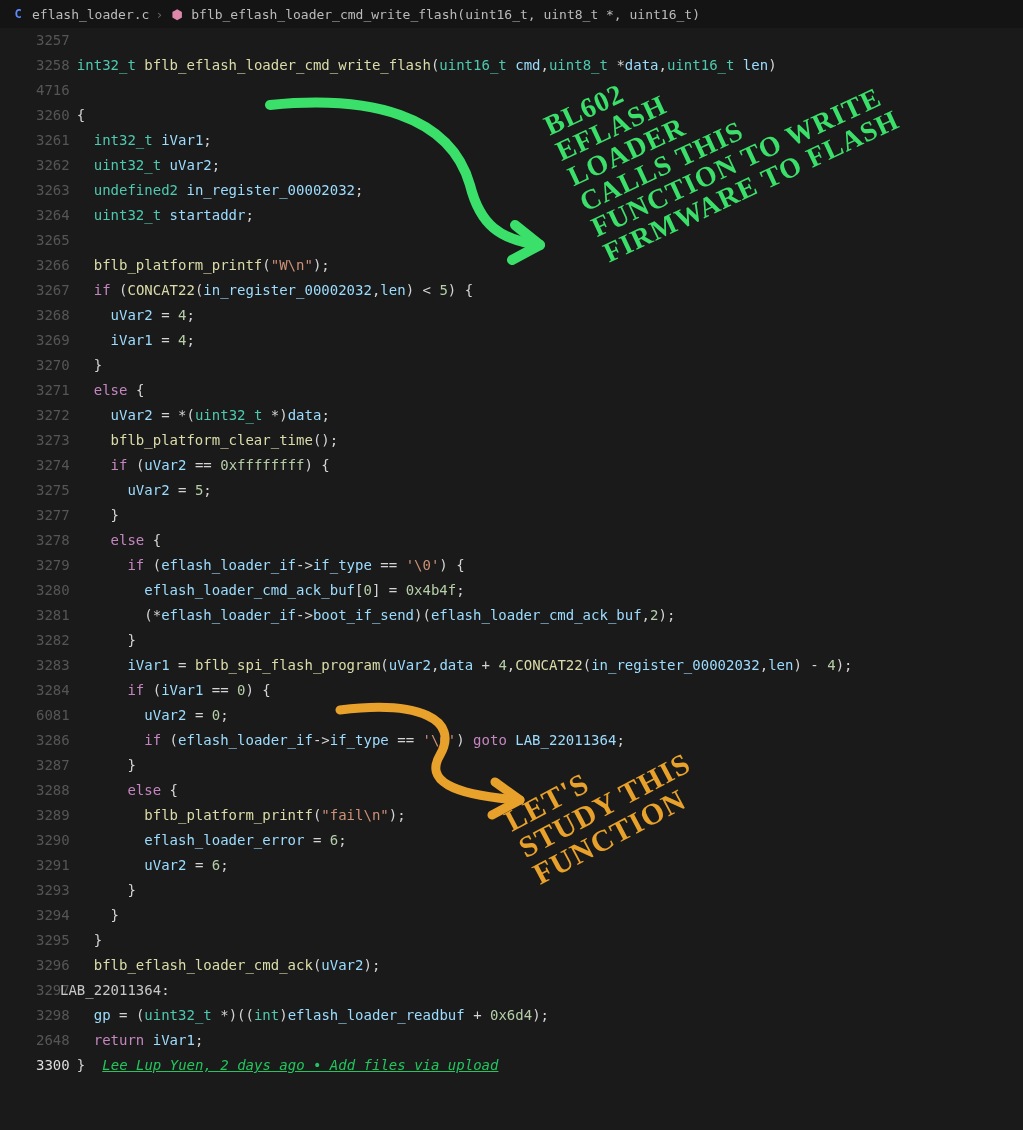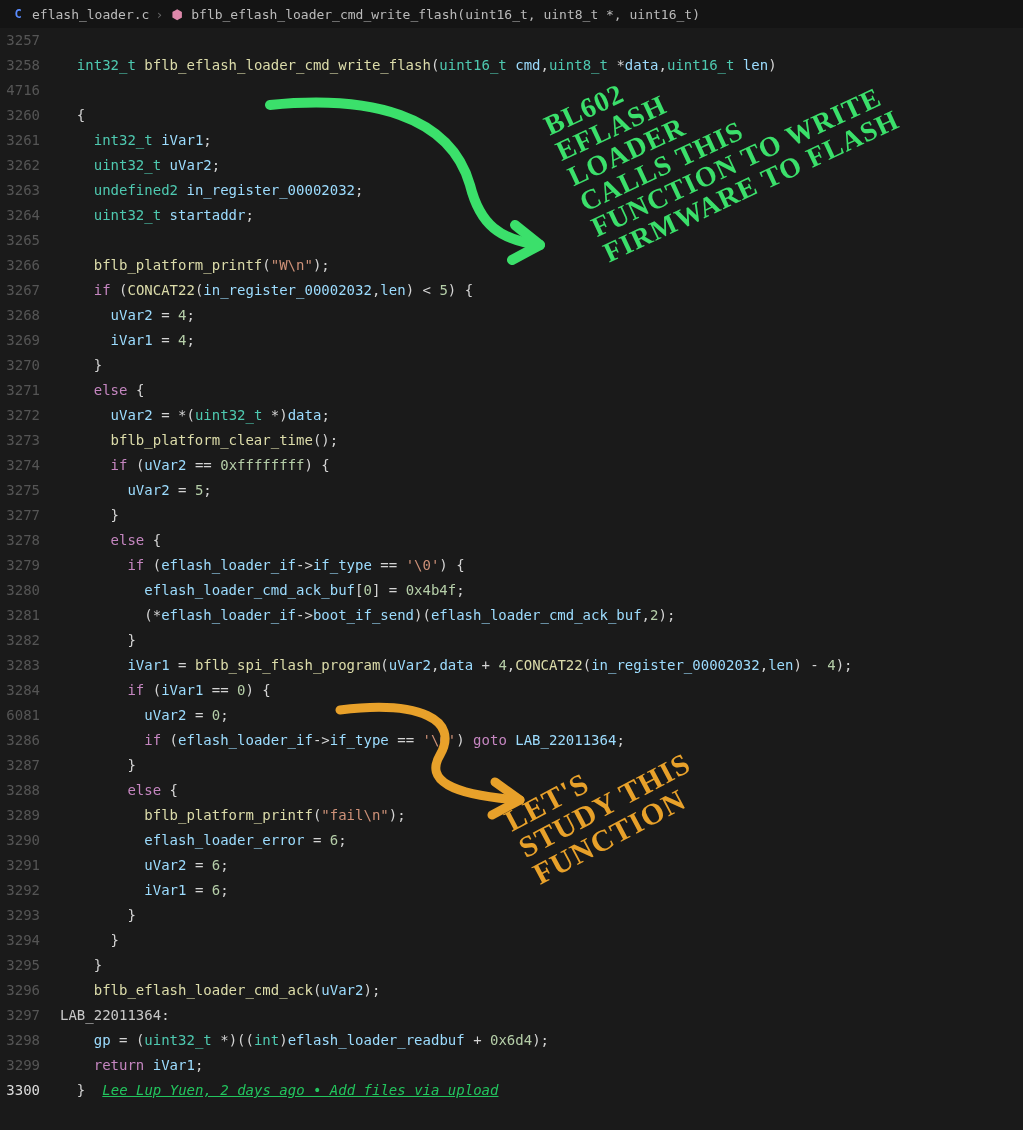--- a/index.html
+++ b/index.html
@@ -34,26 +34,26 @@
   }
   .line {
     display: flex;
     align-items: flex-start;
     height: 25px;
     line-height: 25px;
     white-space: pre;
   }
   .gutter {
     width: 60px;
-    text-align: right;
     color: #555;
     padding-right: 20px;
     flex-shrink: 0;
     user-select: none;
     font-size: 14px;
+    padding-left: 36px;
   }
   .gutter.active { color:#ddd; }
   .code { flex:1; }
   
   .kw { color:#c586c0; }     
   .type { color:#4ec9b0; }   
   .fn { color:#dcdcaa; }     
   .num { color:#b5cea8; }    
   .str { color:#ce9178; }    
   .op { color:#d4d4d4; }
@@ -120,28 +120,27 @@
 <div class="line"><span class="gutter">3282</span><span class="code">        <span class="pun">}</span></span></div>
 <div class="line"><span class="gutter">3283</span><span class="code">        <span class="id">iVar1</span> <span class="op">=</span> <span class="fn">bflb_spi_flash_program</span><span class="pun">(</span><span class="id">uVar2</span><span class="pun">,</span><span class="id">data</span> <span class="op">+</span> <span class="num">4</span><span class="pun">,</span><span class="fn">CONCAT22</span><span class="pun">(</span><span class="id">in_register_00002032</span><span class="pun">,</span><span class="id">len</span><span class="pun">)</span> <span class="op">-</span> <span class="num">4</span><span class="pun">);</span></span></div>
 <div class="line"><span class="gutter">3284</span><span class="code">        <span class="kw">if</span> <span class="pun">(</span><span class="id">iVar1</span> <span class="op">==</span> <span class="num">0</span><span class="pun">) {</span></span></div>
 <div class="line"><span class="gutter">6081</span><span class="code">          <span class="id">uVar2</span> <span class="op">=</span> <span class="num">0</span><span class="pun">;</span></span></div>
 <div class="line"><span class="gutter">3286</span><span class="code">          <span class="kw">if</span> <span class="pun">(</span><span class="id">eflash_loader_if</span><span class="arrow">-&gt;</span><span class="id">if_type</span> <span class="op">==</span> <span class="str">'\0'</span><span class="pun">)</span> <span class="kw">goto</span> <span class="id">LAB_22011364</span><span class="pun">;</span></span></div>
 <div class="line"><span class="gutter">3287</span><span class="code">        <span class="pun">}</span></span></div>
 <div class="line"><span class="gutter">3288</span><span class="code">        <span class="kw">else</span> <span class="pun">{</span></span></div>
 <div class="line"><span class="gutter">3289</span><span class="code">          <span class="fn">bflb_platform_printf</span><span class="pun">(</span><span class="str">"fail\n"</span><span class="pun">);</span></span></div>
 <div class="line"><span class="gutter">3290</span><span class="code">          <span class="id">eflash_loader_error</span> <span class="op">=</span> <span class="num">6</span><span class="pun">;</span></span></div>
 <div class="line"><span class="gutter">3291</span><span class="code">          <span class="id">uVar2</span> <span class="op">=</span> <span class="num">6</span><span class="pun">;</span></span></div>
-<div class="line"><span class="gutter">3292</span><span class="code">          <span class="id">iVar1</span> <span class="op">=</span> <span class="num">6</span><span class="pun">;</span></span></div>
 <div class="line"><span class="gutter">3293</span><span class="code">        <span class="pun">}</span></span></div>
 <div class="line"><span class="gutter">3294</span><span class="code">      <span class="pun">}</span></span></div>
 <div class="line"><span class="gutter">3295</span><span class="code">    <span class="pun">}</span></span></div>
 <div class="line"><span class="gutter">3296</span><span class="code">    <span class="fn">bflb_eflash_loader_cmd_ack</span><span class="pun">(</span><span class="id">uVar2</span><span class="pun">);</span></span></div>
 <div class="line"><span class="gutter">3297</span><span class="code"><span class="lbl">LAB_22011364</span><span class="pun">:</span></span></div>
 <div class="line"><span class="gutter">3298</span><span class="code">    <span class="id">gp</span> <span class="op">=</span> <span class="pun">(</span><span class="type">uint32_t</span> <span class="op">*</span><span class="pun">)((</span><span class="type">int</span><span class="pun">)</span><span class="id">eflash_loader_readbuf</span> <span class="op">+</span> <span class="num">0x6d4</span><span class="pun">);</span></span></div>
-<div class="line"><span class="gutter">3299</span><span class="code">    <span class="kw">return</span> <span class="id">iVar1</span><span class="pun">;</span></span></div>
+<div class="line"><span class="gutter">2648</span><span class="code">    <span class="kw">return</span> <span class="id">iVar1</span><span class="pun">;</span></span></div>
 <div class="line"><span class="gutter active">3300</span><span class="code">  <span class="pun">}</span><span class="gitlens">Lee Lup Yuen, 2 days ago • Add files via upload</span></span></div>
 </div>
 
 <svg class="arrow-svg" style="left:250px; top:95px;" width="320" height="180">
   <path d="M20,10 C120,0 200,20 220,90 C230,130 250,145 290,150" stroke="#3be06b" stroke-width="10" fill="none" stroke-linecap="round"></path>
   <path d="M290,150 L265,130 M290,150 L262,165" stroke="#3be06b" stroke-width="10" fill="none" stroke-linecap="round"></path>
 </svg>
 
 <div class="anno green" style="left:540px; top:115px; transform: rotate(-25deg); transform-origin: top left;">BL602
 EFLASH

